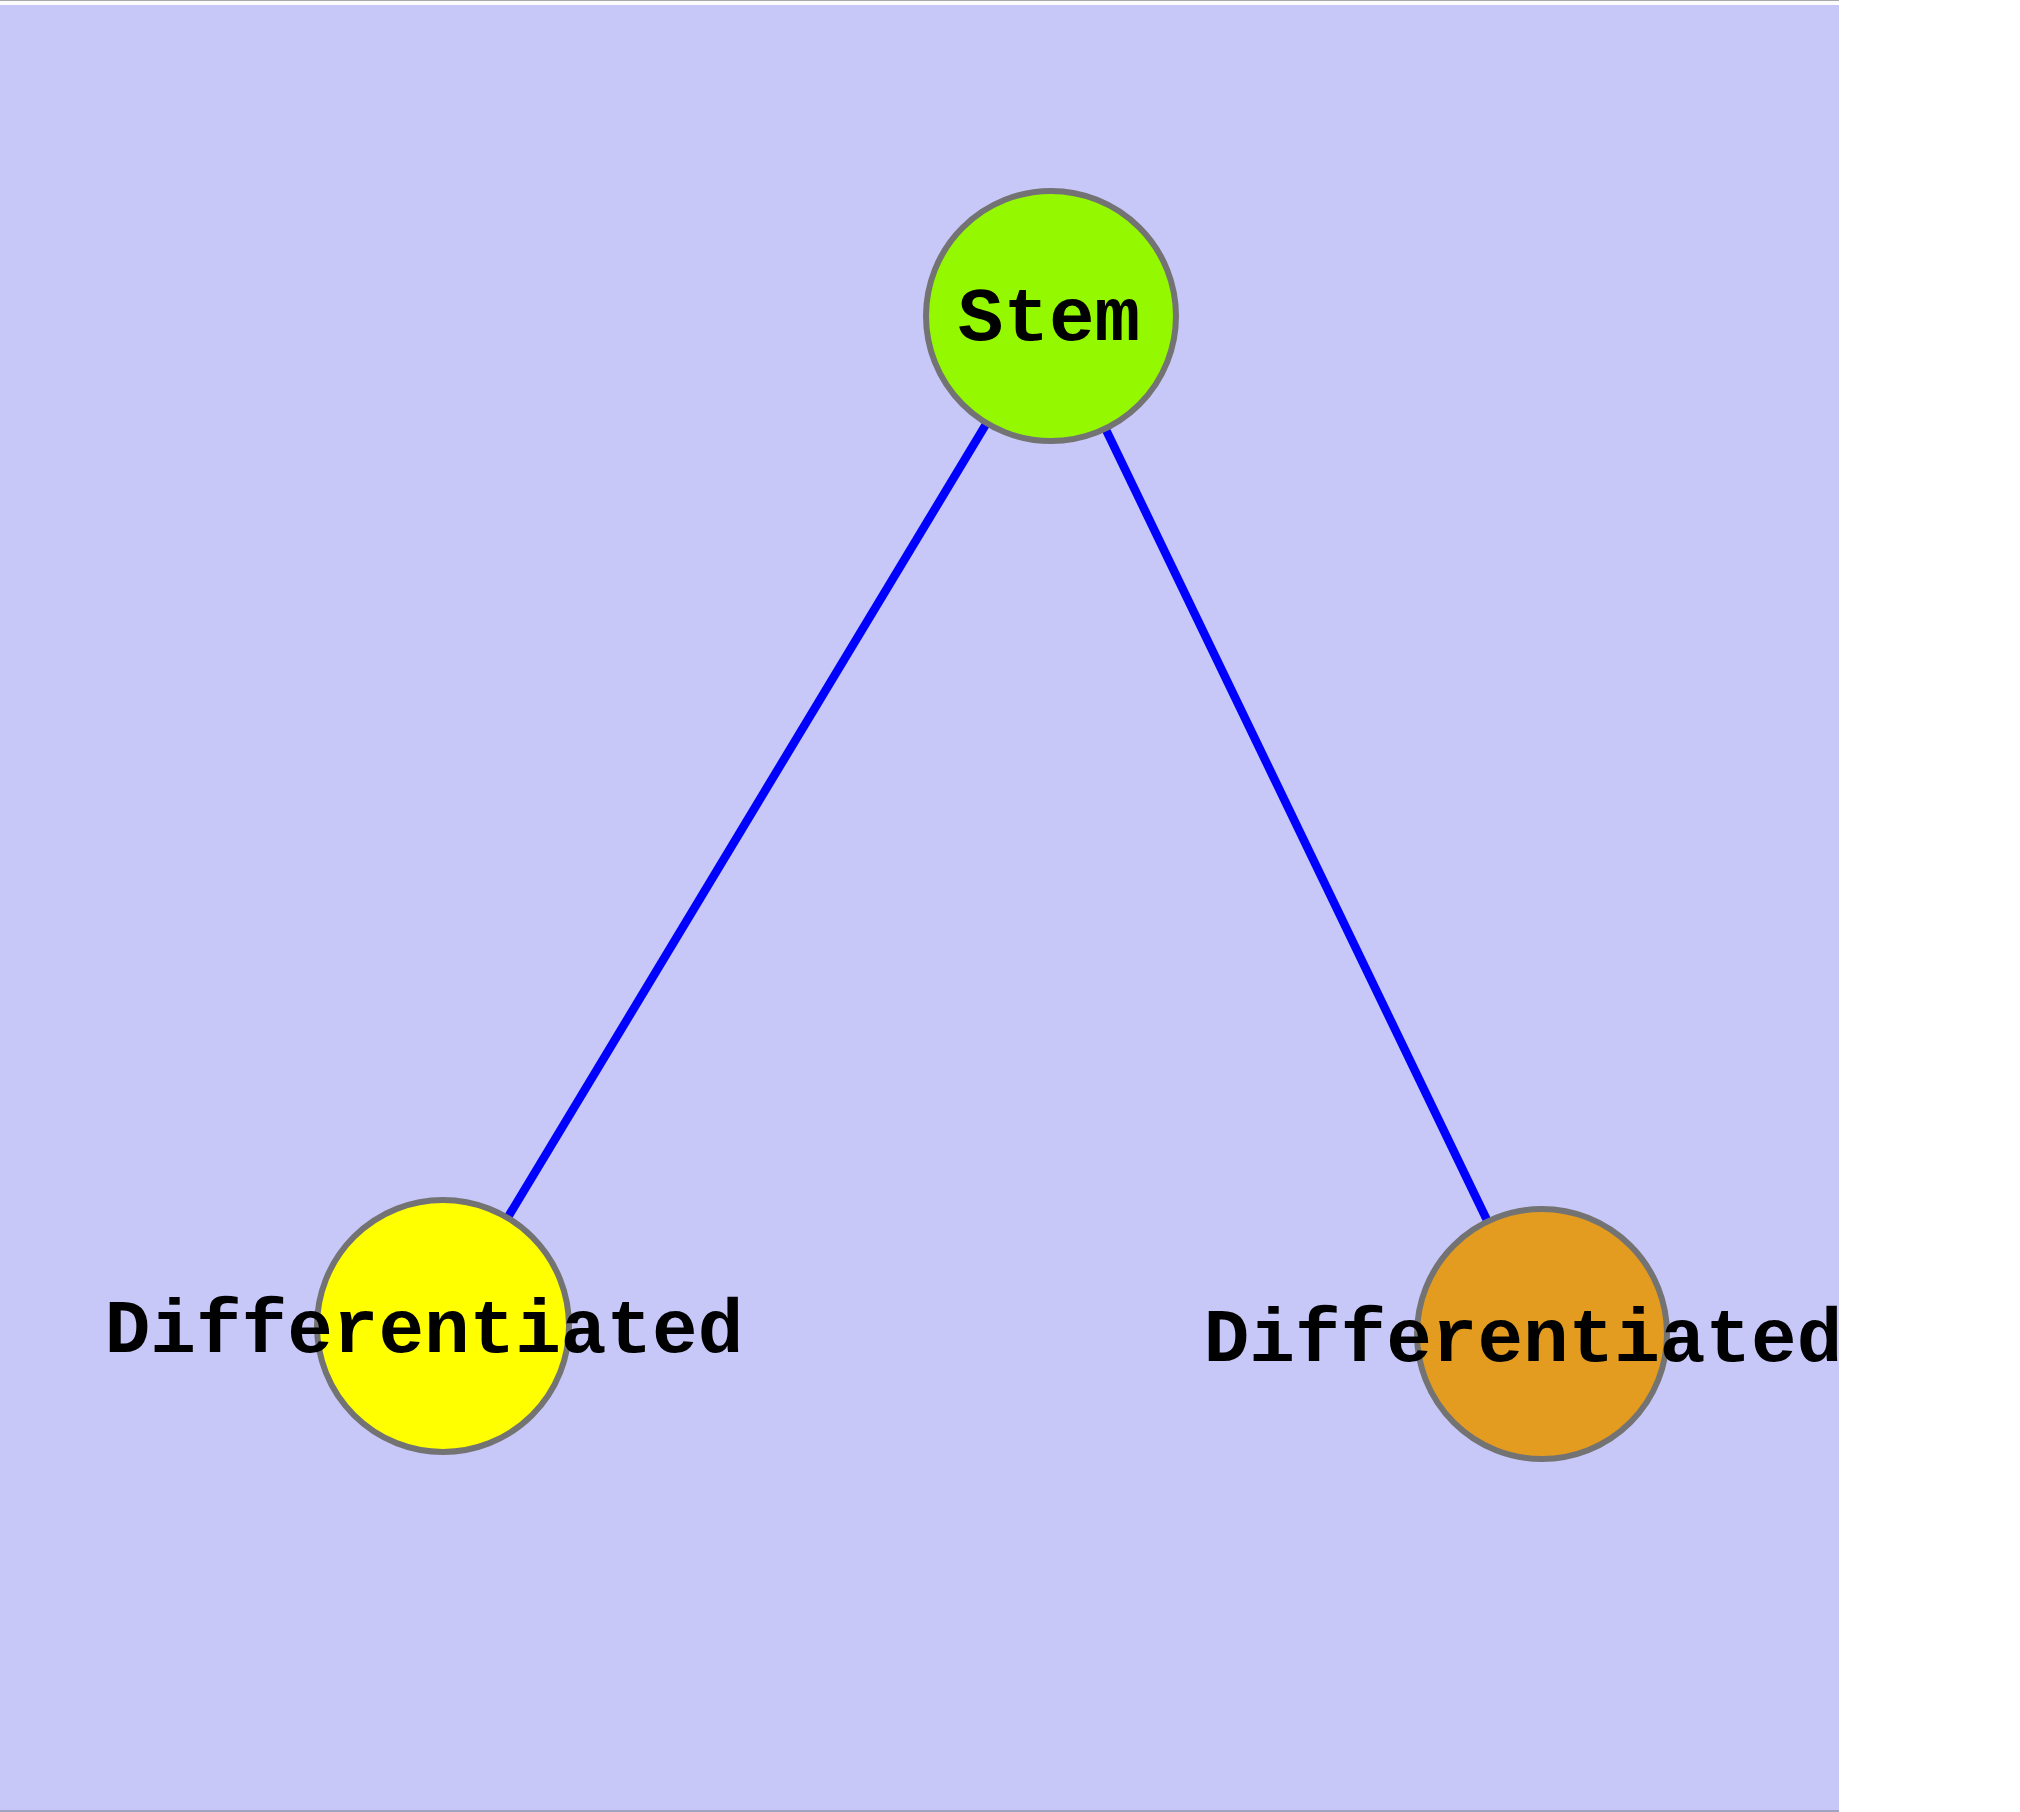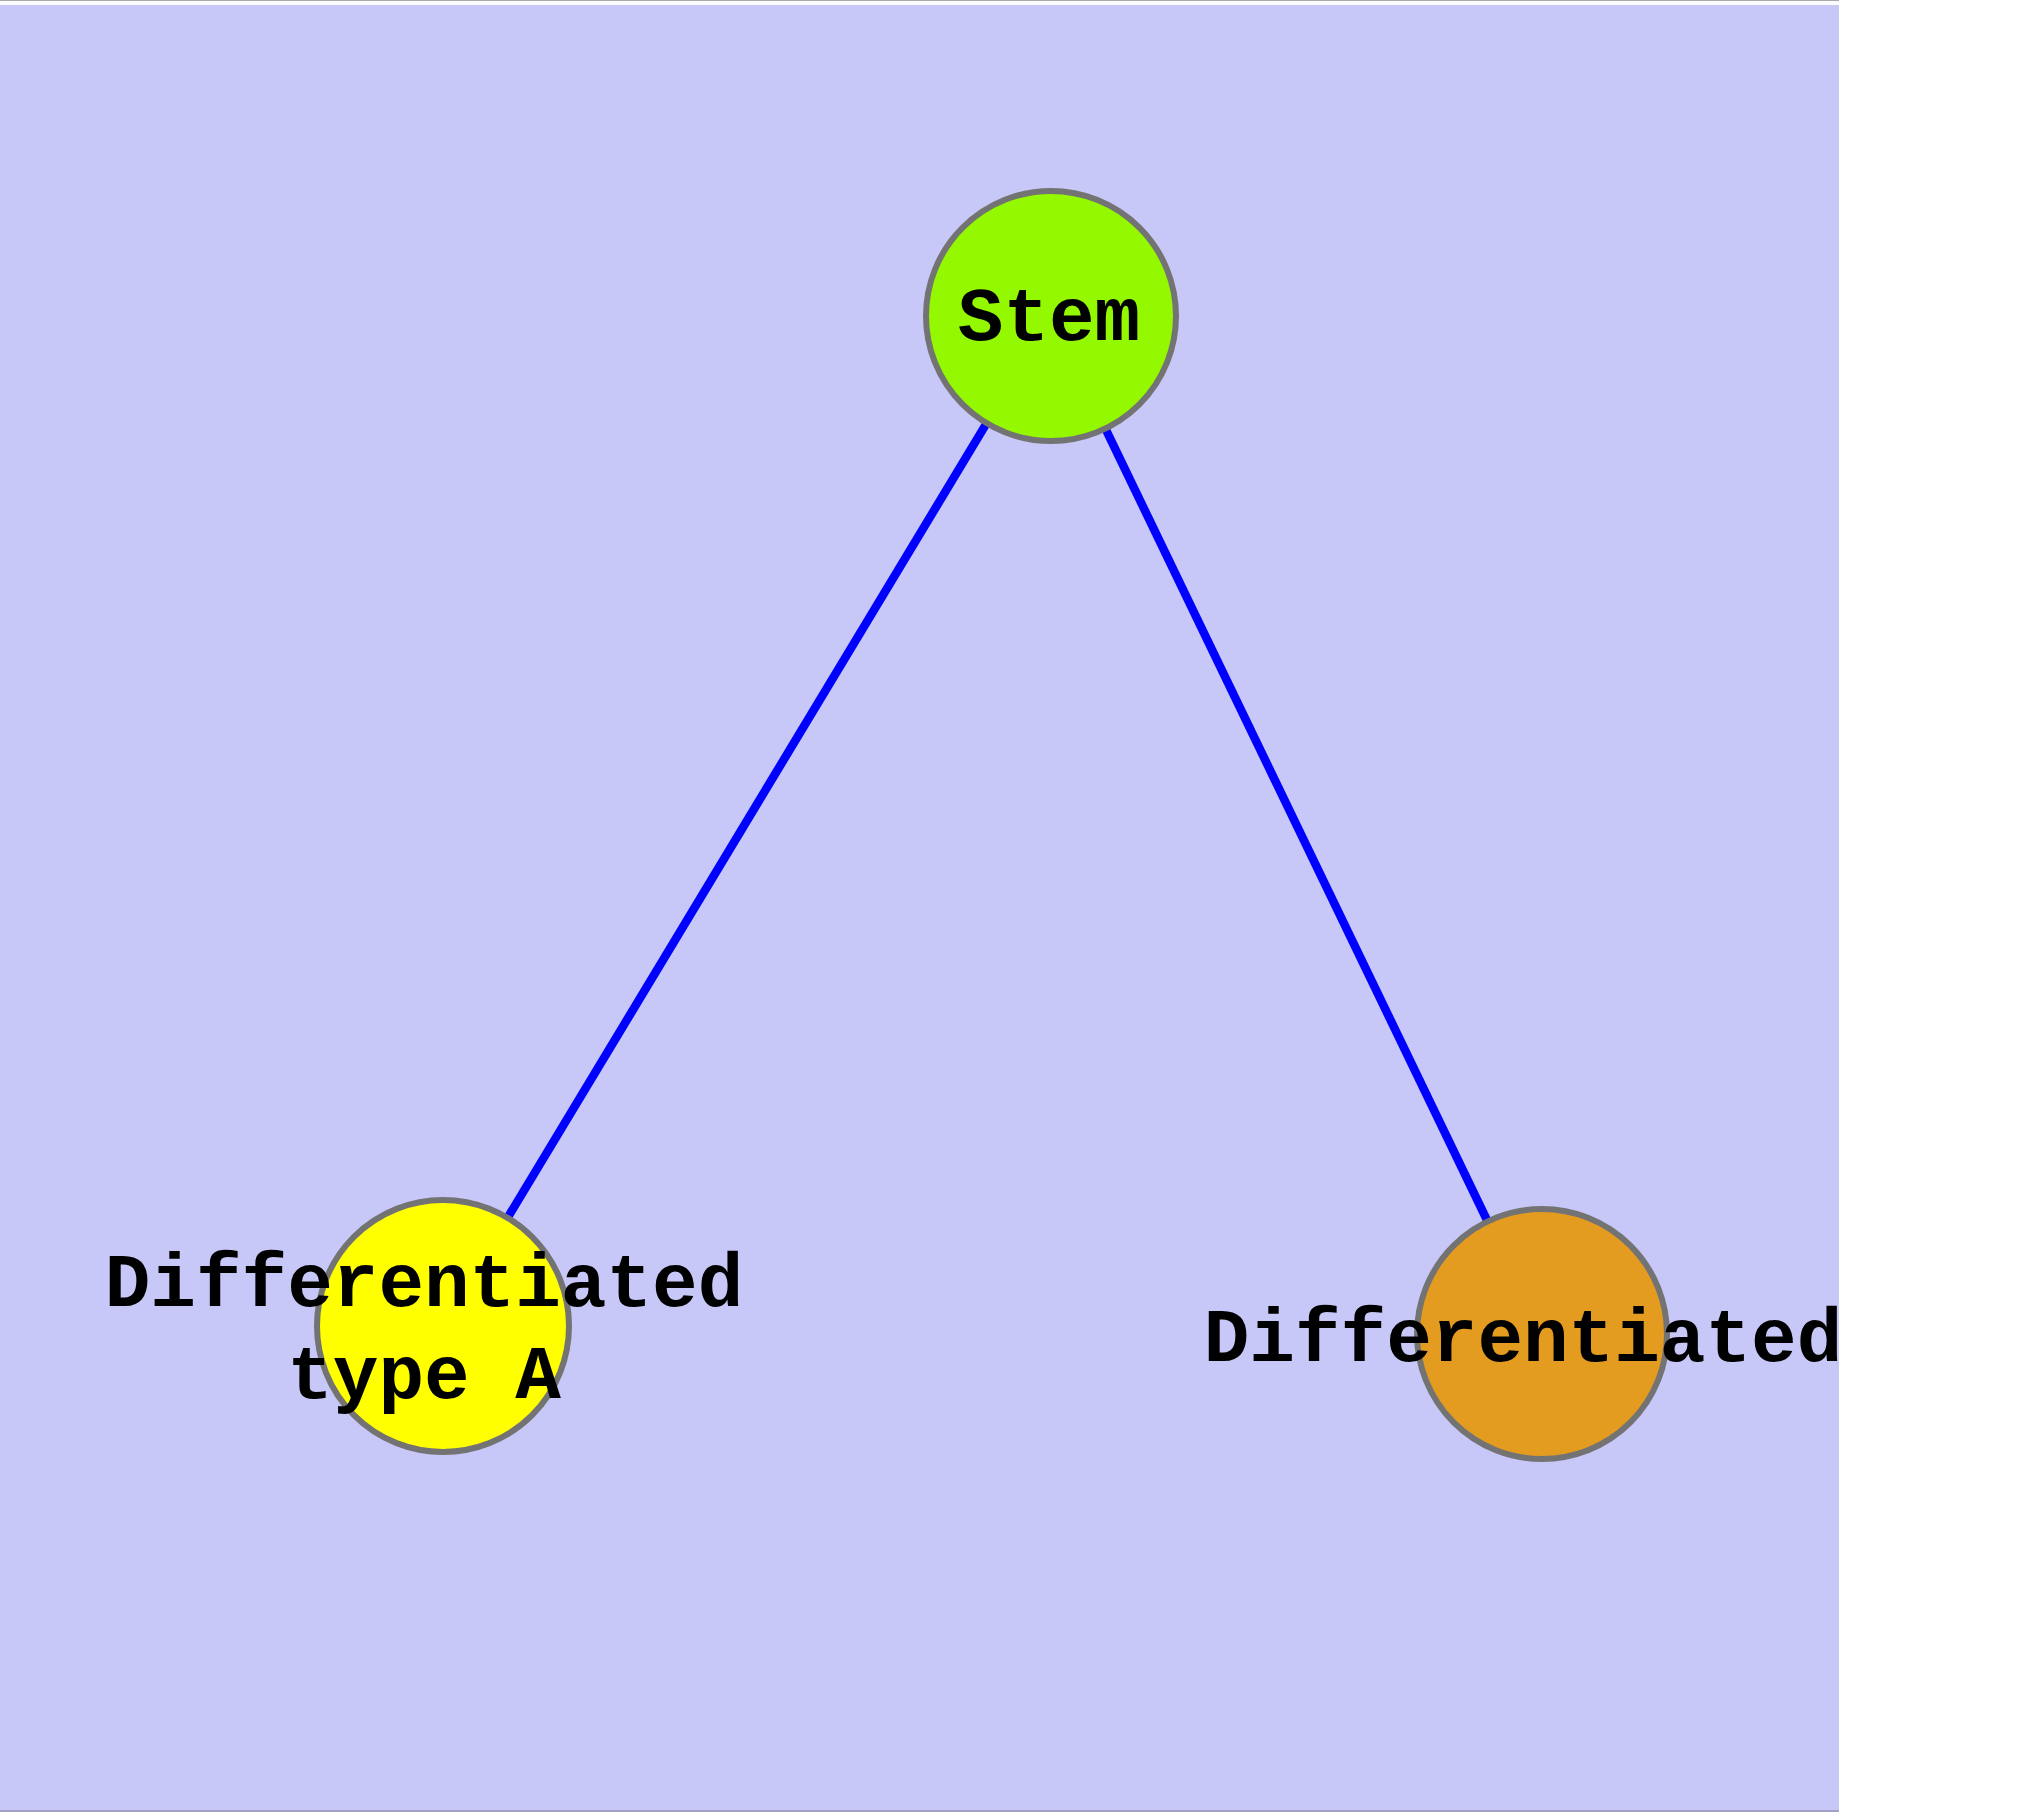--- a/index.html
+++ b/index.html
@@ -82,21 +82,20 @@
   <div class="node-circle stem"></div>
   <div class="node-circle type-a"></div>
   <div class="node-circle type-b"></div>
 
   <div class="node-label stem">
     <div>Stem</div>
   </div>
 
   <div class="node-label type-a">
     <div>Differentiated</div>
-    <div>type A</div>
   </div>
 
   <div class="node-label type-b">
     <div>Differentiated</div>
   </div>
 
 </div>
 
 
 </body></html>

